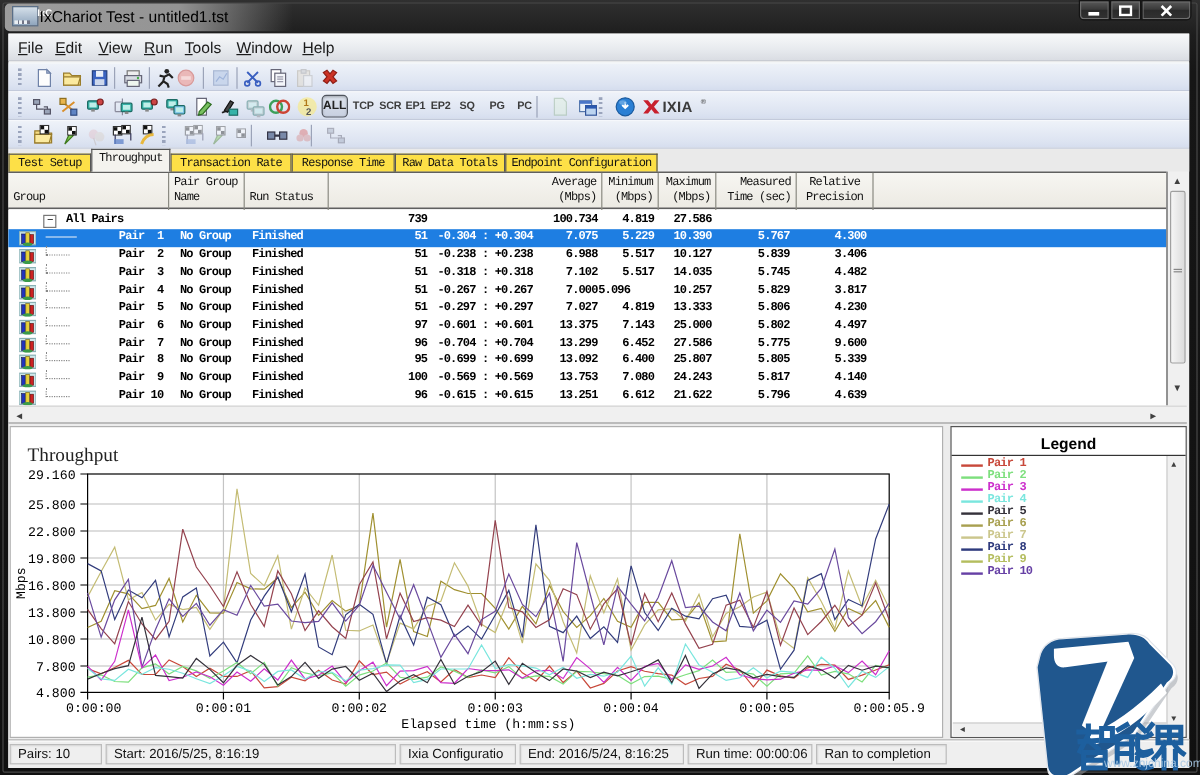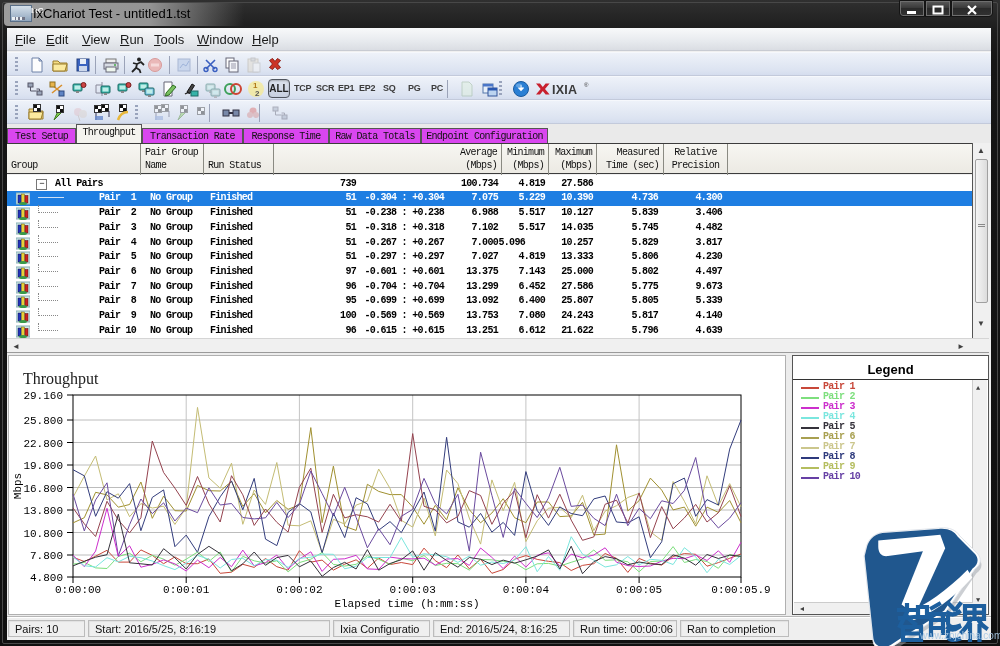--- a/index.html
+++ b/index.html
@@ -32,21 +32,21 @@
 #tb1 { top:24px; } #tb2 { top:48px; } #tb3 { top:72px; }
 .grip { position:absolute; top:4px; width:3px; height:16px;
   background:repeating-linear-gradient(#9aa4bc 0 2px, rgba(0,0,0,0) 2px 4px); }
 .tsep { position:absolute; top:3px; width:1px; height:18px; background:#9ba3b8; }
 .ticon { position:absolute; top:3px; width:18px; height:18px; }
 .tlbl { position:absolute; top:6px; font-size:9px; font-weight:bold; color:#3c3c3c; letter-spacing:-0.2px; }
 #btnALL { position:absolute; left:261px; top:2px; width:22px; height:19px; border:1px solid #50555e; border-radius:4px; background:linear-gradient(#dde3ee,#c8d0e0); box-shadow:inset 0 1px 2px rgba(0,0,0,.25); font-size:10px; font-weight:bold; color:#222; text-align:center; line-height:18px;}
 #ixia { position:absolute; left:528px; top:2px; }
 
 #tabstrip { left:0; top:96px; width:984px; height:19px; background:#eaeaea; }
-.tab { position:absolute; top:4px; height:15px; background:#d946ef; border:1px solid #555; border-bottom:none; font-family:"Liberation Mono",monospace; font-size:10px; letter-spacing:-0.7px; color:#111; text-align:center; }
+.tab { position:absolute; top:4px; height:15px; background:#fde047; border:1px solid #555; border-bottom:none; font-family:"Liberation Mono",monospace; font-size:10px; letter-spacing:-0.7px; color:#111; text-align:center; }
 .tab.active { top:0px; height:19px; background:#f4f3ee; z-index:2; }
 .tab span { position:relative; top:2px; white-space:nowrap; display:inline-block; }
 
 #thead { left:0; top:115px; width:965px; height:31px; background:linear-gradient(#f7f6f2,#eceae3); border-top:1px solid #3c3c3c; border-bottom:1px solid #3c3c3c; font-family:"Liberation Mono",monospace; font-size:10px; letter-spacing:-0.7px; color:#111; }
 .hc { position:absolute; top:0; height:31px; border-right:1px solid #8a8a82; padding:2px 4px; line-height:13px; }
 .hr { text-align:right; }
 
 #tbody { left:0; top:147px; width:965px; height:163px; background:#fff; font-family:"Liberation Mono",monospace; font-size:10px; letter-spacing:-0.7px; font-weight:bold; color:#000; }
 .trow { position:absolute; left:0; width:965px; height:15px; }
 .trow span { position:absolute; top:1px; }
@@ -428,21 +428,21 @@
           </svg></span>
         <span style="left:31px;top:6px;width:26px;border-top:1px solid #cfe0f4"></span>
         <span style="left:92px">Pair&nbsp;&nbsp;1</span>
         <span style="left:143px">No Group</span>
         <span style="left:203px">Finished</span>
         <span class="ra" style="left:309px;width:40px">51</span>
         <span class="ra" style="left:327px;width:110px">-0.304 : +0.304</span>
         <span class="ra" style="left:431px;width:60px">7.075</span>
         <span class="ra" style="left:478px;width:60px">5.229</span>
         <span class="ra" style="left:526px;width:60px">10.390</span>
-        <span class="ra" style="left:591px;width:60px">4.736</span>
+        <span class="ra" style="left:591px;width:60px">5.767</span>
         <span class="ra" style="left:655px;width:60px">4.300</span>
       </div>
 <div class="trow" style="top:31px">
         <span style="left:9px;top:1px"><svg width="14" height="13" viewBox="0 0 14 13">
             <rect x="0" y="1" width="14" height="11" fill="#cfe8ea" stroke="#88b0b4"></rect>
             <rect x="2" y="3" width="3" height="8" fill="#2233bb" stroke="#111144" stroke-width="0.5"></rect>
             <rect x="5.5" y="2" width="3" height="9" fill="#e8d23a" stroke="#6a5a10" stroke-width="0.5"></rect>
             <rect x="9" y="3.5" width="3" height="7.5" fill="#cc2222" stroke="#551111" stroke-width="0.5"></rect>
             <ellipse cx="7" cy="11.5" rx="4" ry="1.5" fill="#3a9a4a"></ellipse>
           </svg></span>
@@ -555,21 +555,21 @@
         <span style="left:31px;top:-1px;height:8px;border-left:1px dotted #888"></span>
         <span style="left:92px">Pair&nbsp;&nbsp;7</span>
         <span style="left:143px">No Group</span>
         <span style="left:203px">Finished</span>
         <span class="ra" style="left:309px;width:40px">96</span>
         <span class="ra" style="left:327px;width:110px">-0.704 : +0.704</span>
         <span class="ra" style="left:431px;width:60px">13.299</span>
         <span class="ra" style="left:478px;width:60px">6.452</span>
         <span class="ra" style="left:526px;width:60px">27.586</span>
         <span class="ra" style="left:591px;width:60px">5.775</span>
-        <span class="ra" style="left:655px;width:60px">9.673</span>
+        <span class="ra" style="left:655px;width:60px">9.600</span>
       </div>
 <div class="trow" style="top:119px">
         <span style="left:9px;top:1px"><svg width="14" height="13" viewBox="0 0 14 13">
             <rect x="0" y="1" width="14" height="11" fill="#cfe8ea" stroke="#88b0b4"></rect>
             <rect x="2" y="3" width="3" height="8" fill="#2233bb" stroke="#111144" stroke-width="0.5"></rect>
             <rect x="5.5" y="2" width="3" height="9" fill="#e8d23a" stroke="#6a5a10" stroke-width="0.5"></rect>
             <rect x="9" y="3.5" width="3" height="7.5" fill="#cc2222" stroke="#551111" stroke-width="0.5"></rect>
             <ellipse cx="7" cy="11.5" rx="4" ry="1.5" fill="#3a9a4a"></ellipse>
           </svg></span>
         <span style="left:31px;top:6px;width:20px;border-top:1px dotted #888"></span>

